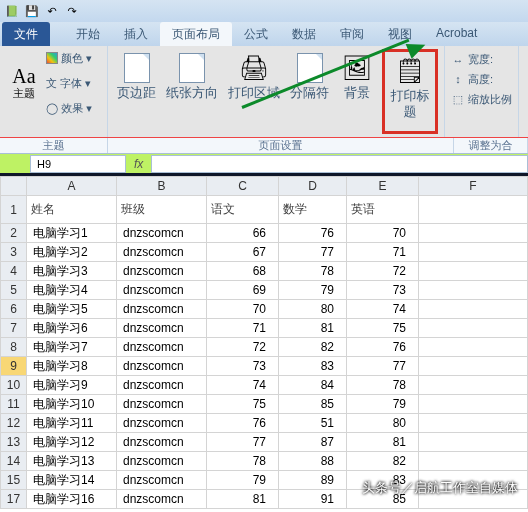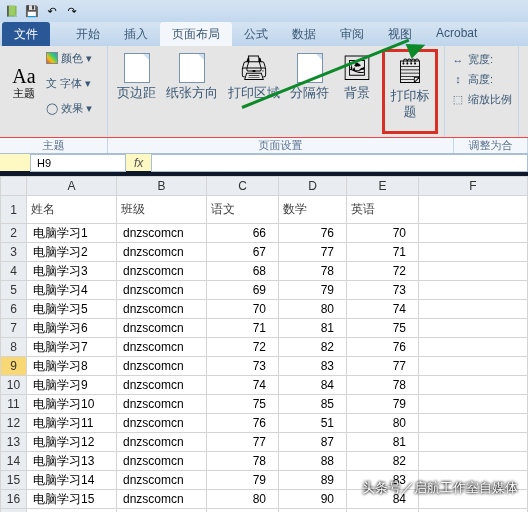--- a/index.html
+++ b/index.html
@@ -21,21 +21,21 @@
 .page-grp{display:flex;gap:4px;padding:3px 6px}
 .rbtn{display:flex;flex-direction:column;align-items:center;justify-content:flex-start;padding:2px 3px;cursor:pointer;min-width:42px}
 .rbtn-ico{height:34px;display:flex;align-items:center;justify-content:center;font-size:24px}
 .rbtn-lbl{font-size:13px;color:#3b5875;text-align:center;line-height:1.2}
 .rbtn.highlight{border:3px solid #d93025;width:56px}
 .scale-grp{width:74px;padding:3px 6px}
 .sc-row{display:flex;align-items:center;gap:3px;font-size:11px;color:#3b5875;height:20px}
 .sc-ico{width:14px;text-align:center}
 .grp-title-row{height:16px;display:flex;background:#f3f7fb;border-bottom:1px solid #a9bfd6}
 .grp-title{font-size:11px;color:#5a7290;text-align:center;border-right:1px solid #c6d6e7}
-.namebox-row{height:22px;background:#fef9c3;border-bottom:5px solid #0f172a;display:flex;align-items:center}
+.namebox-row{height:22px;background:#bef264;border-bottom:3px solid #0f172a;display:flex;align-items:center}
 .namebox{width:96px;height:18px;background:#fff;border:1px solid #a9bfd6;margin-left:30px;padding:0 6px;font-size:11px;display:flex;align-items:center}
 .fx-ico{margin:0 8px;font-style:italic;color:#555;font-size:12px}
 .fx-bar{flex:1;height:18px;background:#fff;border:1px solid #a9bfd6}
 .sheet{position:relative}
 .grid{border-collapse:collapse;width:100%}
 .grid th,.grid td{border:1px solid #d4d4d4;font-size:12px;height:19px;padding:0 4px;white-space:nowrap}
 .grid th{background:#e9edf2;font-weight:normal;color:#333}
 .grid .rowh{background:#e9edf2;text-align:center;width:26px;color:#333}
 .grid thead th{text-align:center}
 .colA{width:90px} .colB{width:90px} .colC{width:72px} .colD{width:68px} .colE{width:72px}
@@ -306,29 +306,20 @@
         <tr>
           <td class="rowh">15</td>
   <td class="tl">电脑学习14</td>
   <td class="tl">dnzscomcn</td>
   <td class="tr">79</td>
   <td class="tr">89</td>
   <td class="tr">83</td>
   <td></td>
         </tr>
         <tr>
-          <td class="rowh">16</td>
-  <td class="tl">电脑学习15</td>
-  <td class="tl">dnzscomcn</td>
-  <td class="tr">80</td>
-  <td class="tr">90</td>
-  <td class="tr">84</td>
-  <td></td>
-        </tr>
-        <tr>
           <td class="rowh">17</td>
   <td class="tl">电脑学习16</td>
   <td class="tl">dnzscomcn</td>
   <td class="tr">81</td>
   <td class="tr">91</td>
   <td class="tr">85</td>
   <td></td>
         </tr>
       </tbody>
 </table>

